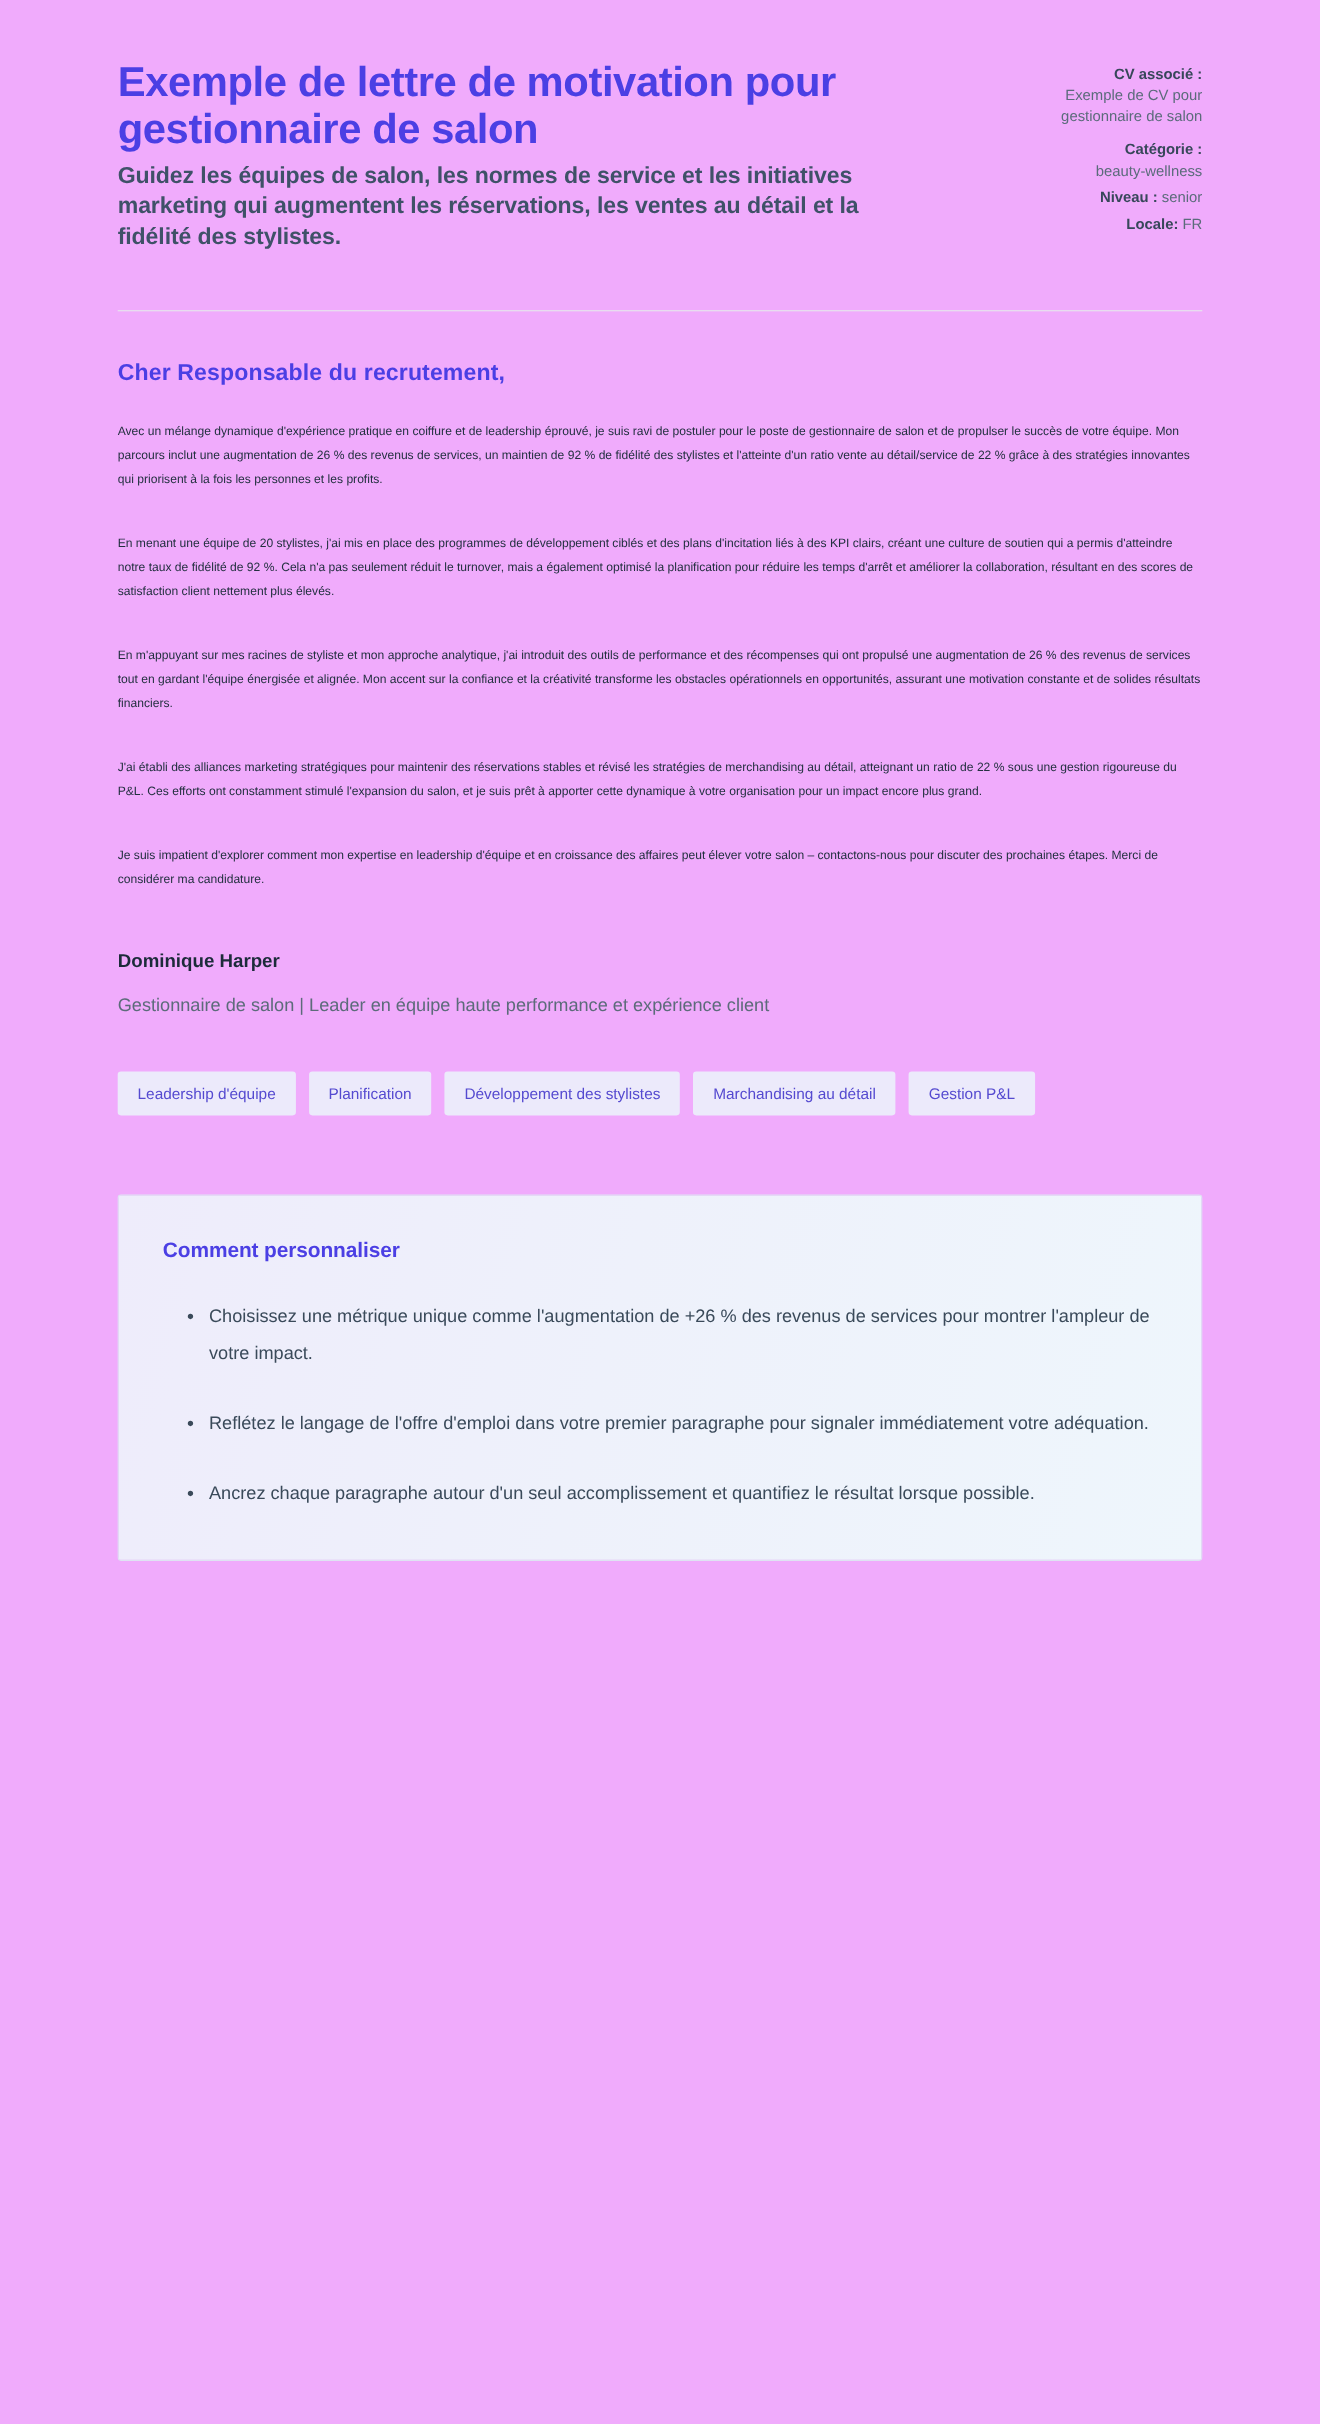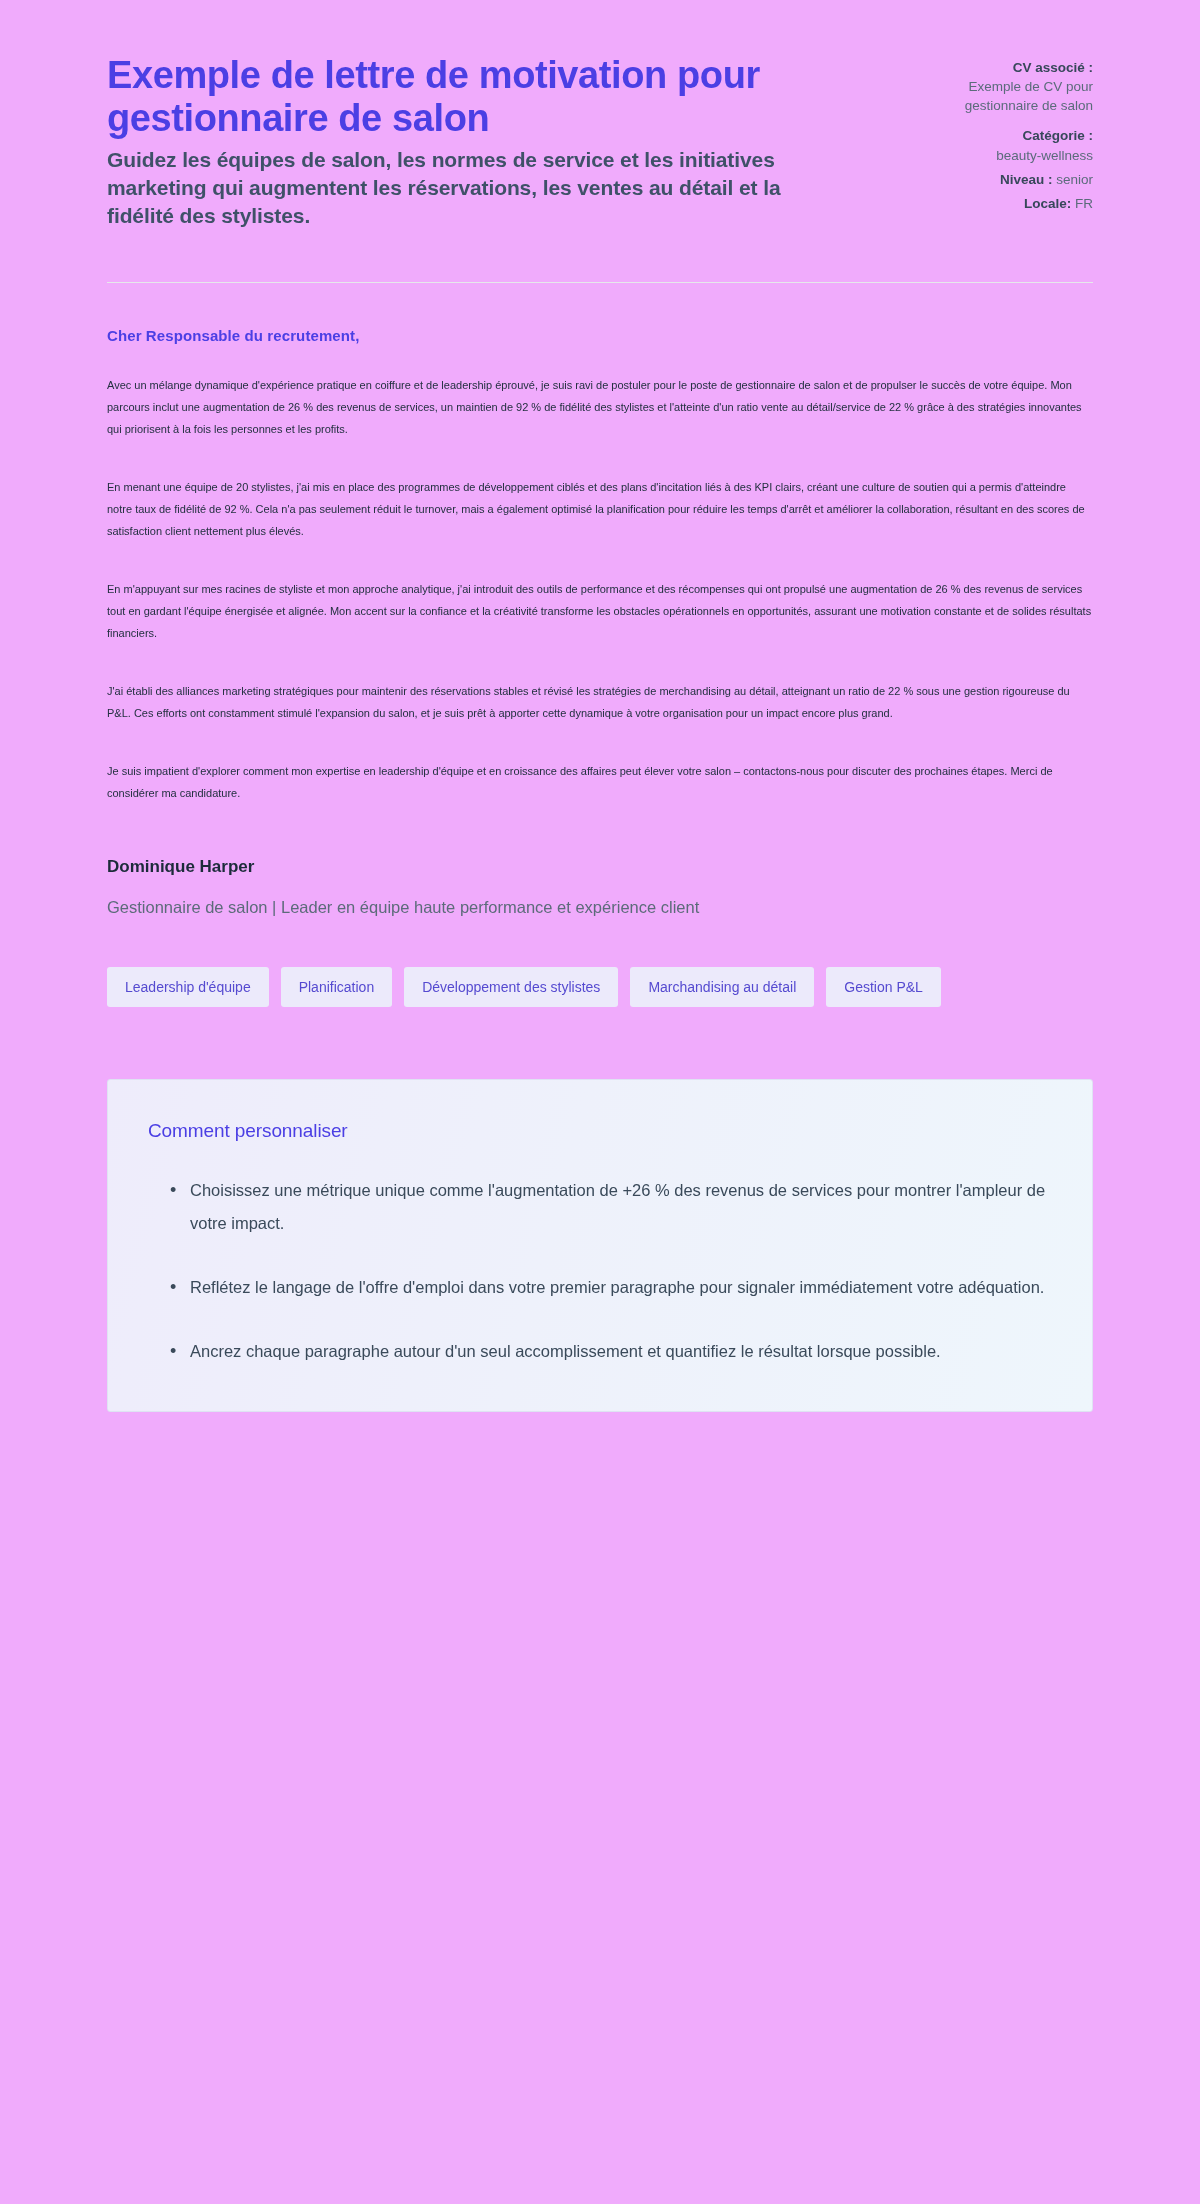--- a/index.html
+++ b/index.html
@@ -78,21 +78,21 @@
     background: #e6e8eb;
     border: 0;
     margin: 52px 0 0 0;
   }
 
   
   .letter { padding-top: 44px; }
 
   .salutation {
     margin: 0 0 30px 0;
-    font-size: 15px;
+    font-size: 21px;
     font-weight: 700;
     color: #4b3fe4;
     letter-spacing: 0.1px;
   }
 
   .para {
     margin: 0 0 36px 0;
     font-size: 11px;
     line-height: 2.0;
     color: #233040;
@@ -137,21 +137,21 @@
   .callout {
     margin-top: 72px;
     padding: 40px 40px 44px 40px;
     background: linear-gradient(105deg, #eeecfb 0%, #eef1fb 45%, #eef6fc 100%);
     border: 1px solid #dfe3f3;
     border-radius: 3px;
   }
   .callout-title {
     margin: 0 0 24px 0;
     font-size: 19px;
-    font-weight: 400;
+    font-weight: 700;
     color: #4b3fe4;
     letter-spacing: -0.1px;
   }
   .callout-list {
     margin: 0;
     padding: 0 0 0 22px;
     list-style: none;
   }
   .callout-list li {
     position: relative;

